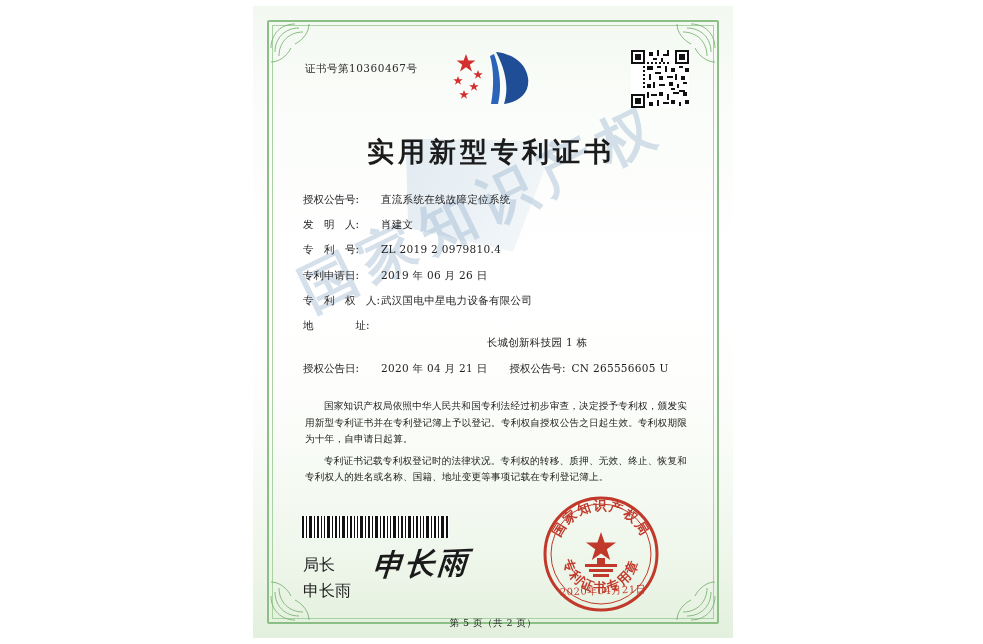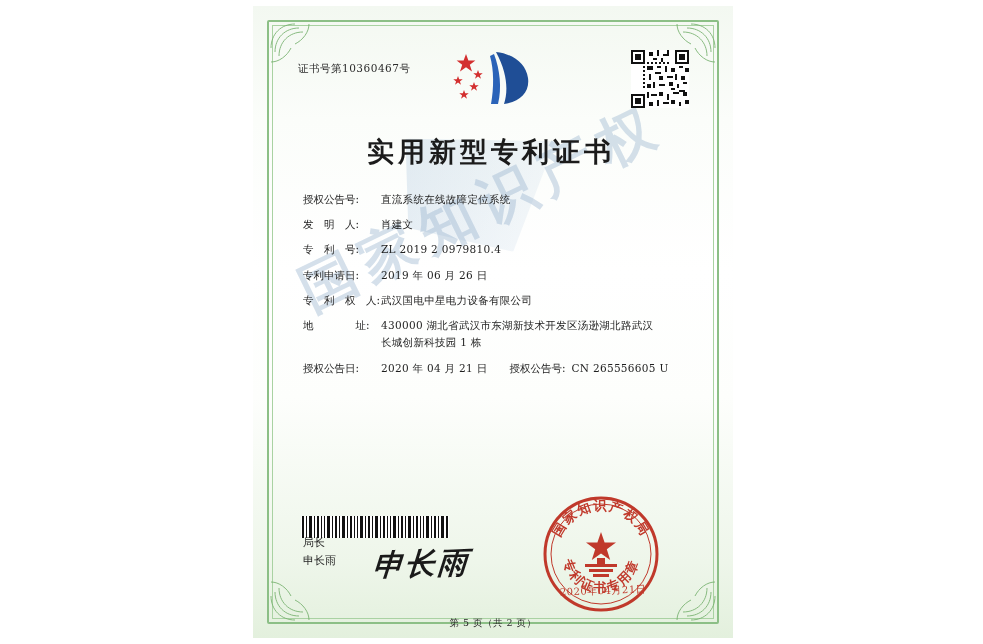--- a/index.html
+++ b/index.html
@@ -96,21 +96,21 @@
     width: 160px;
     height: 130px;
     background: linear-gradient(120deg, rgba(158,188,215,.30), rgba(196,214,232,.12));
     clip-path: polygon(8% 0%, 100% 22%, 62% 100%, 0% 68%);
     transform: rotate(-10deg);
   }
 
   
   .cert-no {
     position: absolute;
-    left: 45px;
+    left: 52px;
     top: 56px;
     font-size: 10.5px;
     color: #2c2c2c;
     letter-spacing: .5px;
     font-family: "DejaVu Serif", "Liberation Serif", serif;
   }
 
   .logo {
     position: absolute;
     left: 197px;
@@ -171,20 +171,21 @@
     margin-left: 22px;
     white-space: nowrap;
   }
   .addr-line2 {
     margin-left: 78px;
     margin-top: -7px;
     margin-bottom: 11px;
     font-size: 10.5px;
     letter-spacing: .3px;
     font-family: "DejaVu Serif", "Liberation Serif", serif;
+    text-align: center;
   }
 
   
   .paras {
     position: absolute;
     left: 52px;
     top: 392px;
     width: 382px;
     font-size: 9.6px;
     line-height: 1.72;
@@ -204,22 +205,22 @@
     left: 48px;
     top: 510px;
     width: 148px;
     height: 22px;
   }
 
   
   .sig-label {
     position: absolute;
     left: 50px;
-    top: 528px;
-    font-size: 11px;
+    top: 546px;
+    font-size: 16px;
     line-height: 1.6;
     color: #1f1f1f;
     font-family: Liberation Serif, serif;
   }
   .sig-script {
     position: absolute;
     left: 120px;
     top: 538px;
     font-size: 30px;
     color: #1a1a1a;
@@ -436,31 +437,34 @@
       <div class="frow">
         <div class="flabel w1">专利申请日:</div>
         <div class="fvalue">2019 年 06 月 26 日</div>
       </div>
       <div class="frow">
         <div class="flabel w1">专　利　权　人:</div>
         <div class="fvalue">武汉国电中星电力设备有限公司</div>
       </div>
       <div class="frow">
         <div class="flabel w1">地　　　　址:</div>
-        <div class="fvalue">430000  湖北省武汉市东湖新技术开发区汤逊湖北路武汉</div>
       </div>
       <div class="addr-line2">长城创新科技园 1 栋</div>
       <div class="frow two">
         <div class="flabel w1">授权公告日:</div>
         <div class="fvalue" style="flex:0 0 auto;">2020 年 04 月 21 日</div>
         <div class="seg-label">授权公告号:</div>
         <div class="fvalue" style="margin-left:6px;">CN 265556605 U</div>
       </div>
     </div>
 
+    <div class="paras">
+      <p>国家知识产权局依照中华人民共和国专利法经过初步审查，决定授予专利权，颁发实用新型专利证书并在专利登记簿上予以登记。专利权自授权公告之日起生效。专利权期限为十年，自申请日起算。</p>
+      <p>专利证书记载专利权登记时的法律状况。专利权的转移、质押、无效、终止、恢复和专利权人的姓名或名称、国籍、地址变更等事项记载在专利登记簿上。</p>
+    </div>
 
     <div class="barcode">
       <svg width="148" height="22" viewBox="0 0 148 22" shape-rendering="crispEdges">
         <rect width="148" height="22" fill="#fff"></rect>
         <g fill="#111">
           <rect x="1" y="0" width="2" height="22"></rect>
             <rect x="5" y="0" width="1" height="22"></rect>
           <rect x="8" y="0" width="3" height="22"></rect>
             <rect x="13" y="0" width="1" height="22"></rect>
           <rect x="16" y="0" width="2" height="22"></rect>

